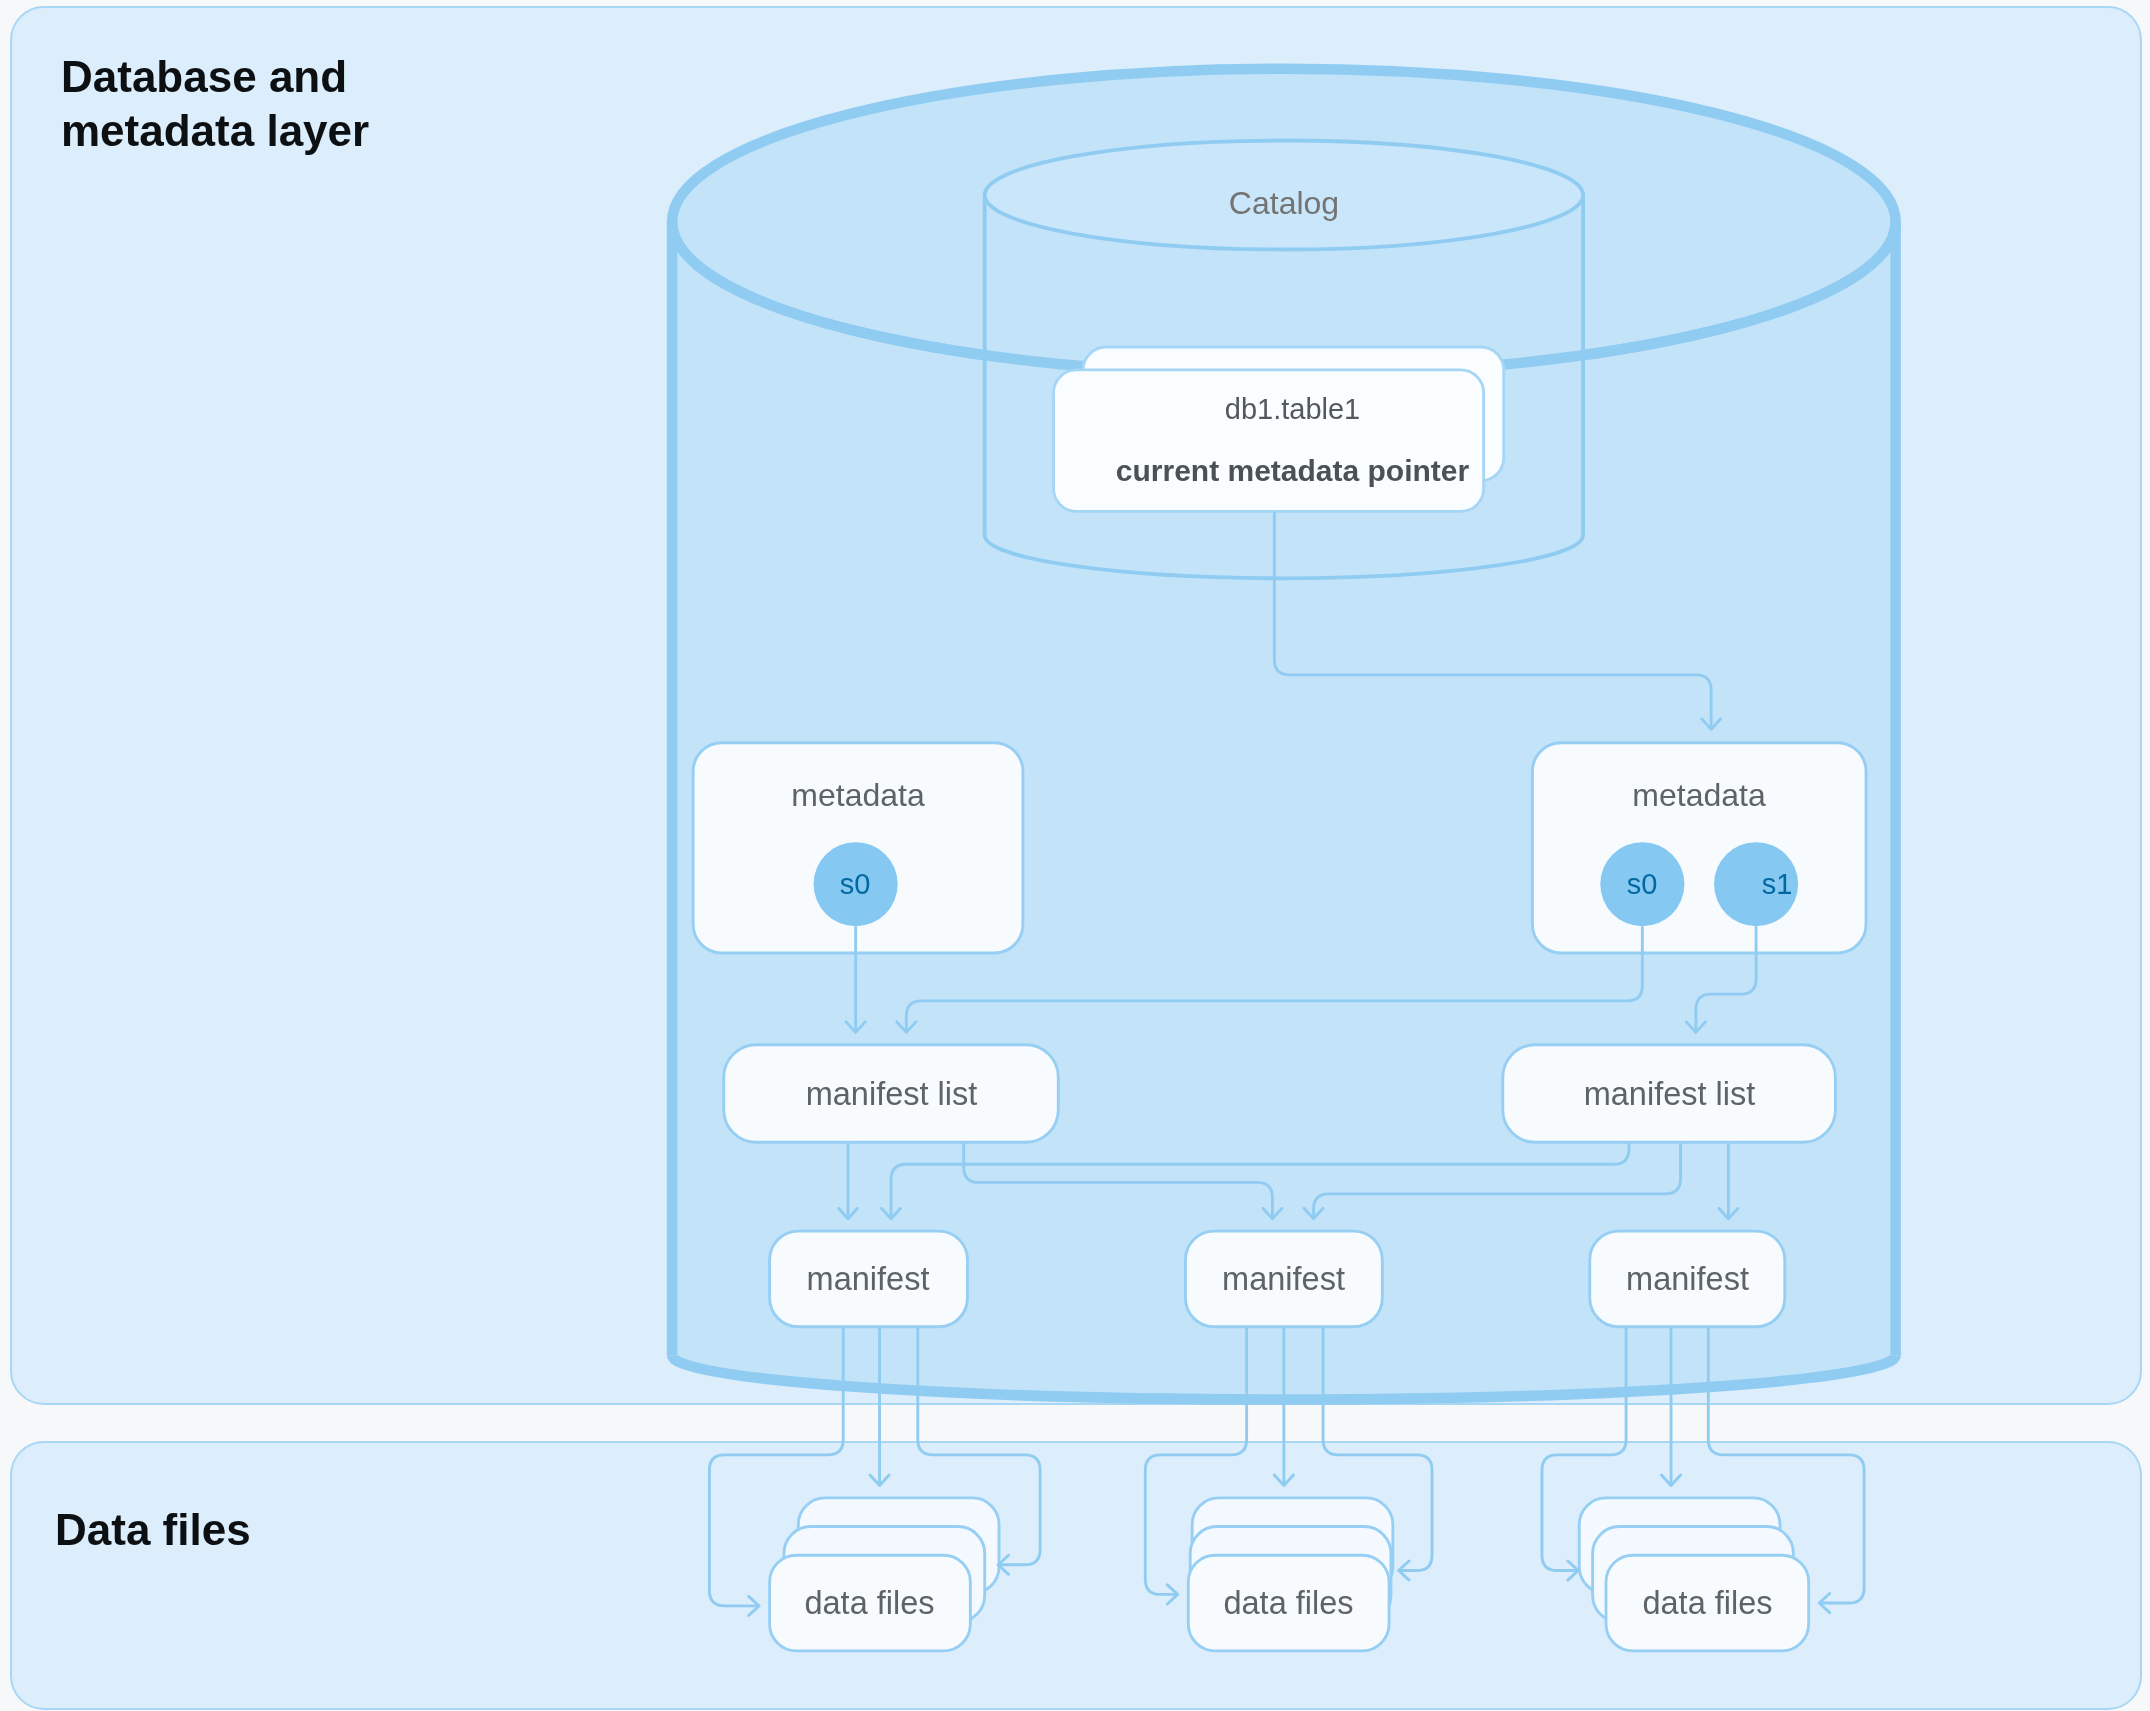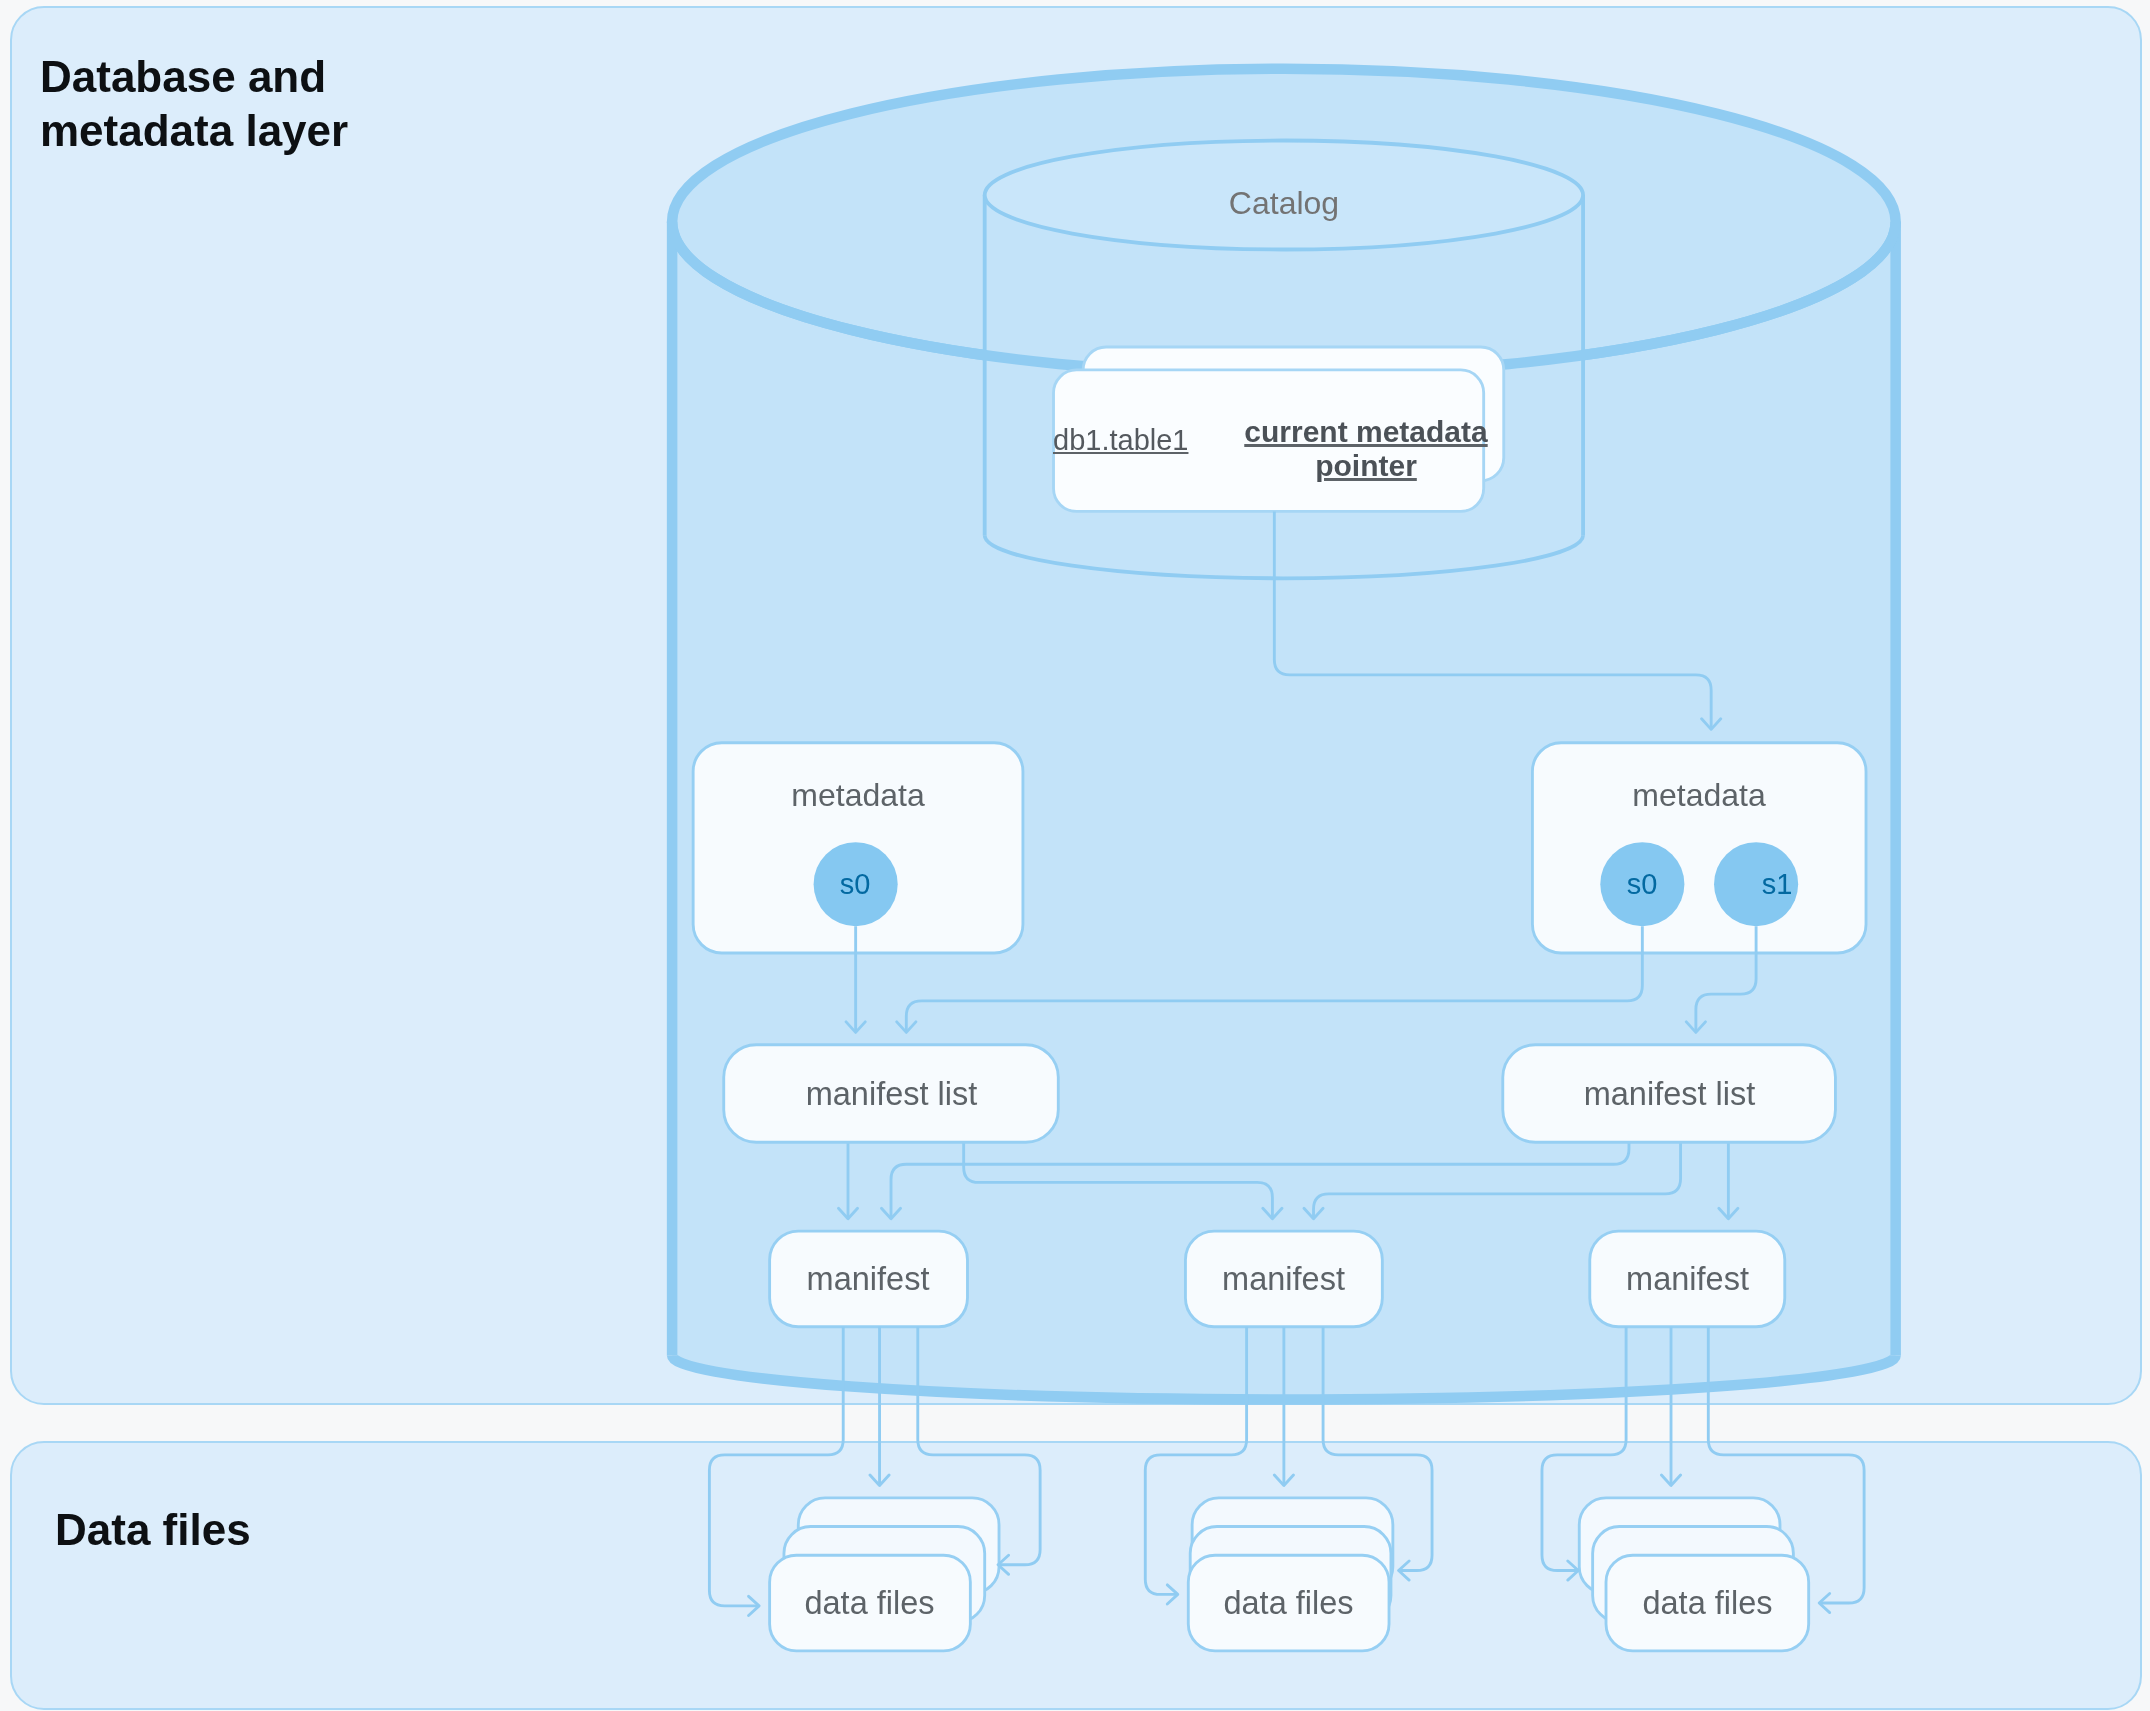--- a/index.html
+++ b/index.html
@@ -12,29 +12,29 @@
     position:absolute;left:9.6px;width:2132px;
     background:#dcedfb;border:2.9px solid #a8d7f5;border-radius:34px;
     box-sizing:border-box;
   }
   .panel-db{top:5.7px;height:1399px;}
   .panel-data{top:1441px;height:269px;}
   .layer-title{
     position:absolute;font-weight:bold;color:#0d1013;
     font-size:44px;line-height:54px;letter-spacing:0px;
   }
-  .title-db{left:40px;top:50px;width:382px;}
+  .title-db{left:61px;top:50px;width:382px;}
   .title-data{left:55px;top:1503px;width:478px;}
   svg.diagram{position:absolute;left:0;top:0;}
   .label{
     position:absolute;display:flex;align-items:center;justify-content:center;
     color:#5d6368;font-size:32.5px;text-align:center;
   }
   .catalog-label{left:1093px;top:178px;width:382px;height:50px;font-size:32px;color:#737373;}
-  .card-label{left:1053px;top:370px;width:479px;height:141px;flex-direction:row;gap:11.5px;text-decoration:underline;}
+  .card-label{left:1053px;top:370px;width:479px;height:141px;flex-direction:column;gap:11.5px;}
   .card-name{font-size:29px;color:#54595e;}
   .card-pointer{font-size:30px;font-weight:bold;color:#4b5157;margin-top:16px;}
   .meta-label-l{left:693px;top:776px;width:330px;height:38px;font-size:32px;}
   .meta-label-r{left:1532px;top:776px;width:334px;height:38px;font-size:32px;}
   .snap{position:absolute;display:flex;align-items:center;justify-content:center;
         width:84px;height:84px;font-size:29px;color:#0369a1;}
   .snap-l0{left:813px;top:842px;}
   .snap-r0{left:1600px;top:842px;}
   .snap-r1{left:1735px;top:842px;}
   .ml-label-l{left:724px;top:1045px;width:335px;height:98px;}

